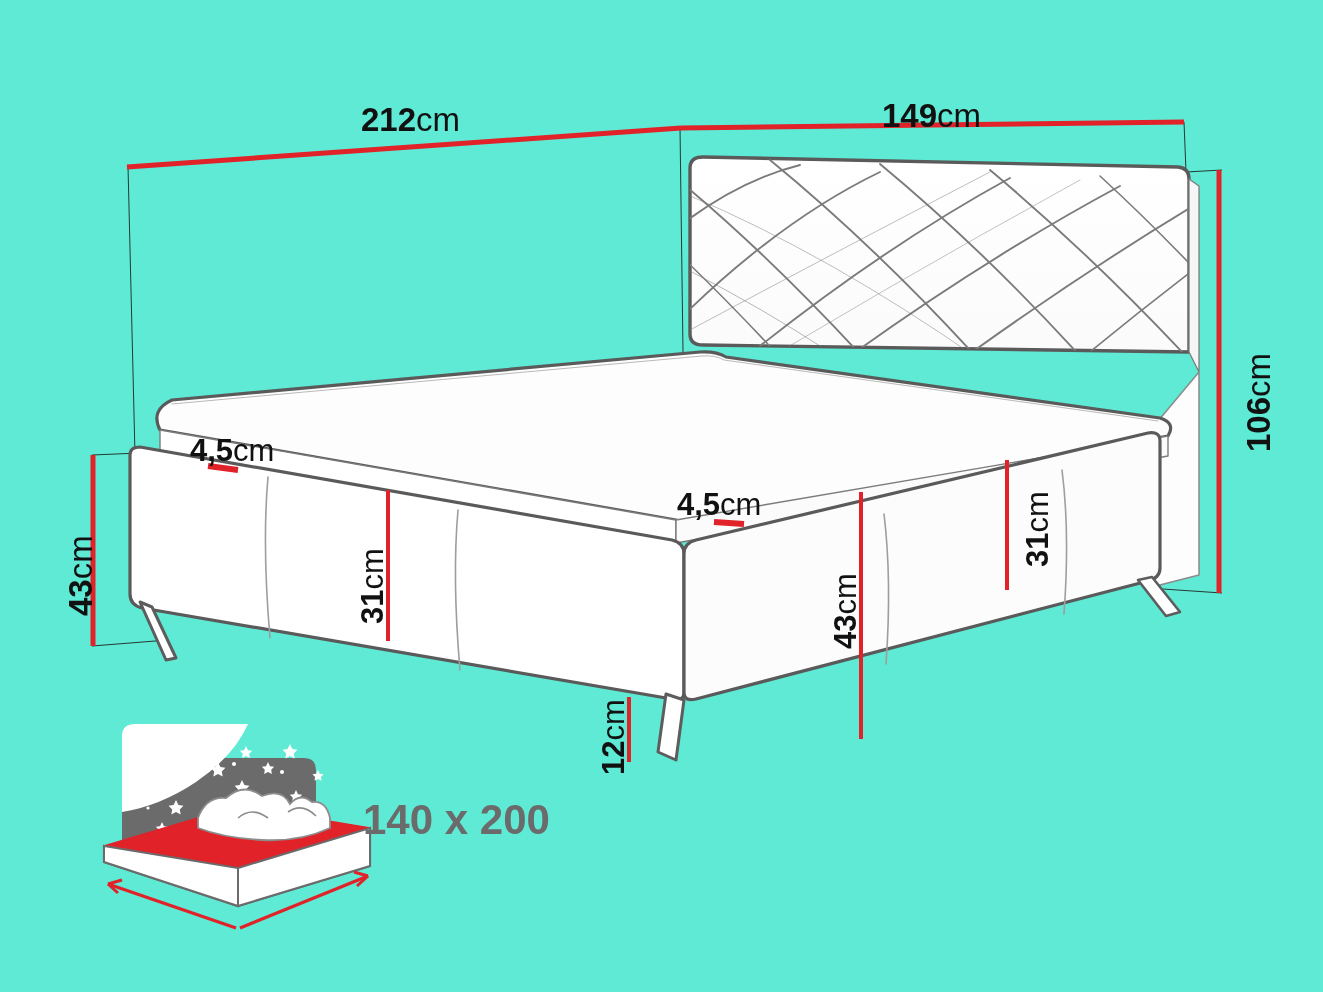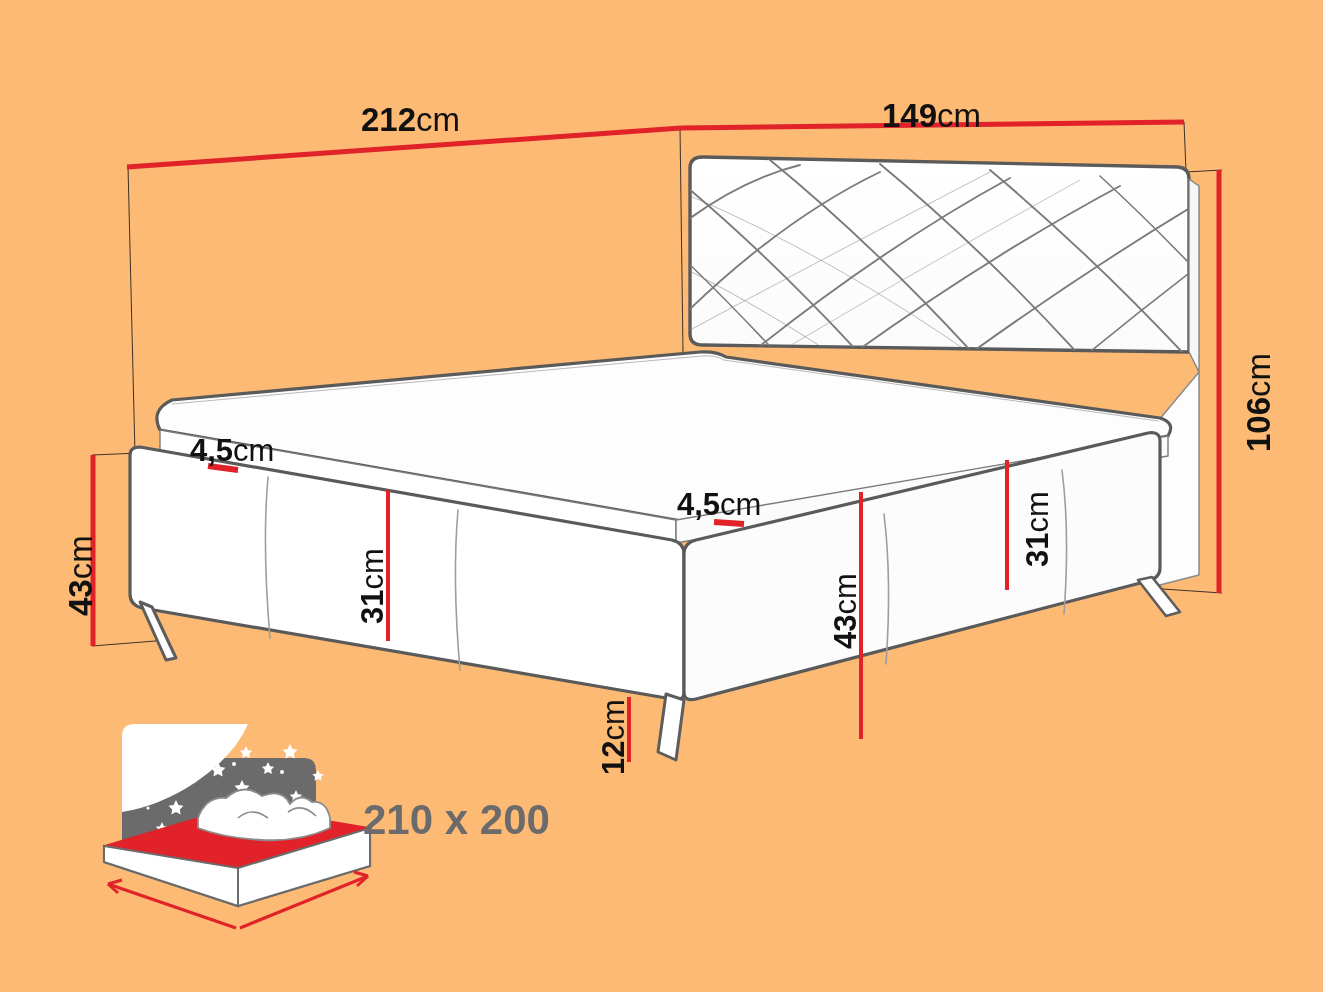--- a/index.html
+++ b/index.html
@@ -7,21 +7,21 @@
     padding: 0;
     background: #ffffff;
   }
   body {
     font-family: "Liberation Sans", sans-serif;
   }
   #stage {
     position: relative;
     width: 1323px;
     height: 992px;
-    background: #fdba74;
+    background: #5eead4;
     overflow: hidden;
   }
   #drawing {
     position: absolute;
     left: 0;
     top: 0;
     width: 1323px;
     height: 992px;
   }
   .dimlabel {
@@ -241,15 +241,15 @@
   </div>
 
   <div class="dimlabel rot90" style="left:1020px; top:567px; font-size:31px;">
     <span class="num">31</span><span class="unit">cm</span>
   </div>
 
   <div class="dimlabel rot90" style="left:596px; top:775px; font-size:31px;">
     <span class="num">12</span><span class="unit">cm</span>
   </div>
 
-  <div class="mattress-size" style="left:363px; top:796px; font-size:42px;">210 x 200</div>
+  <div class="mattress-size" style="left:363px; top:796px; font-size:42px;">140 x 200</div>
 
 </div>
 
 </body></html>

